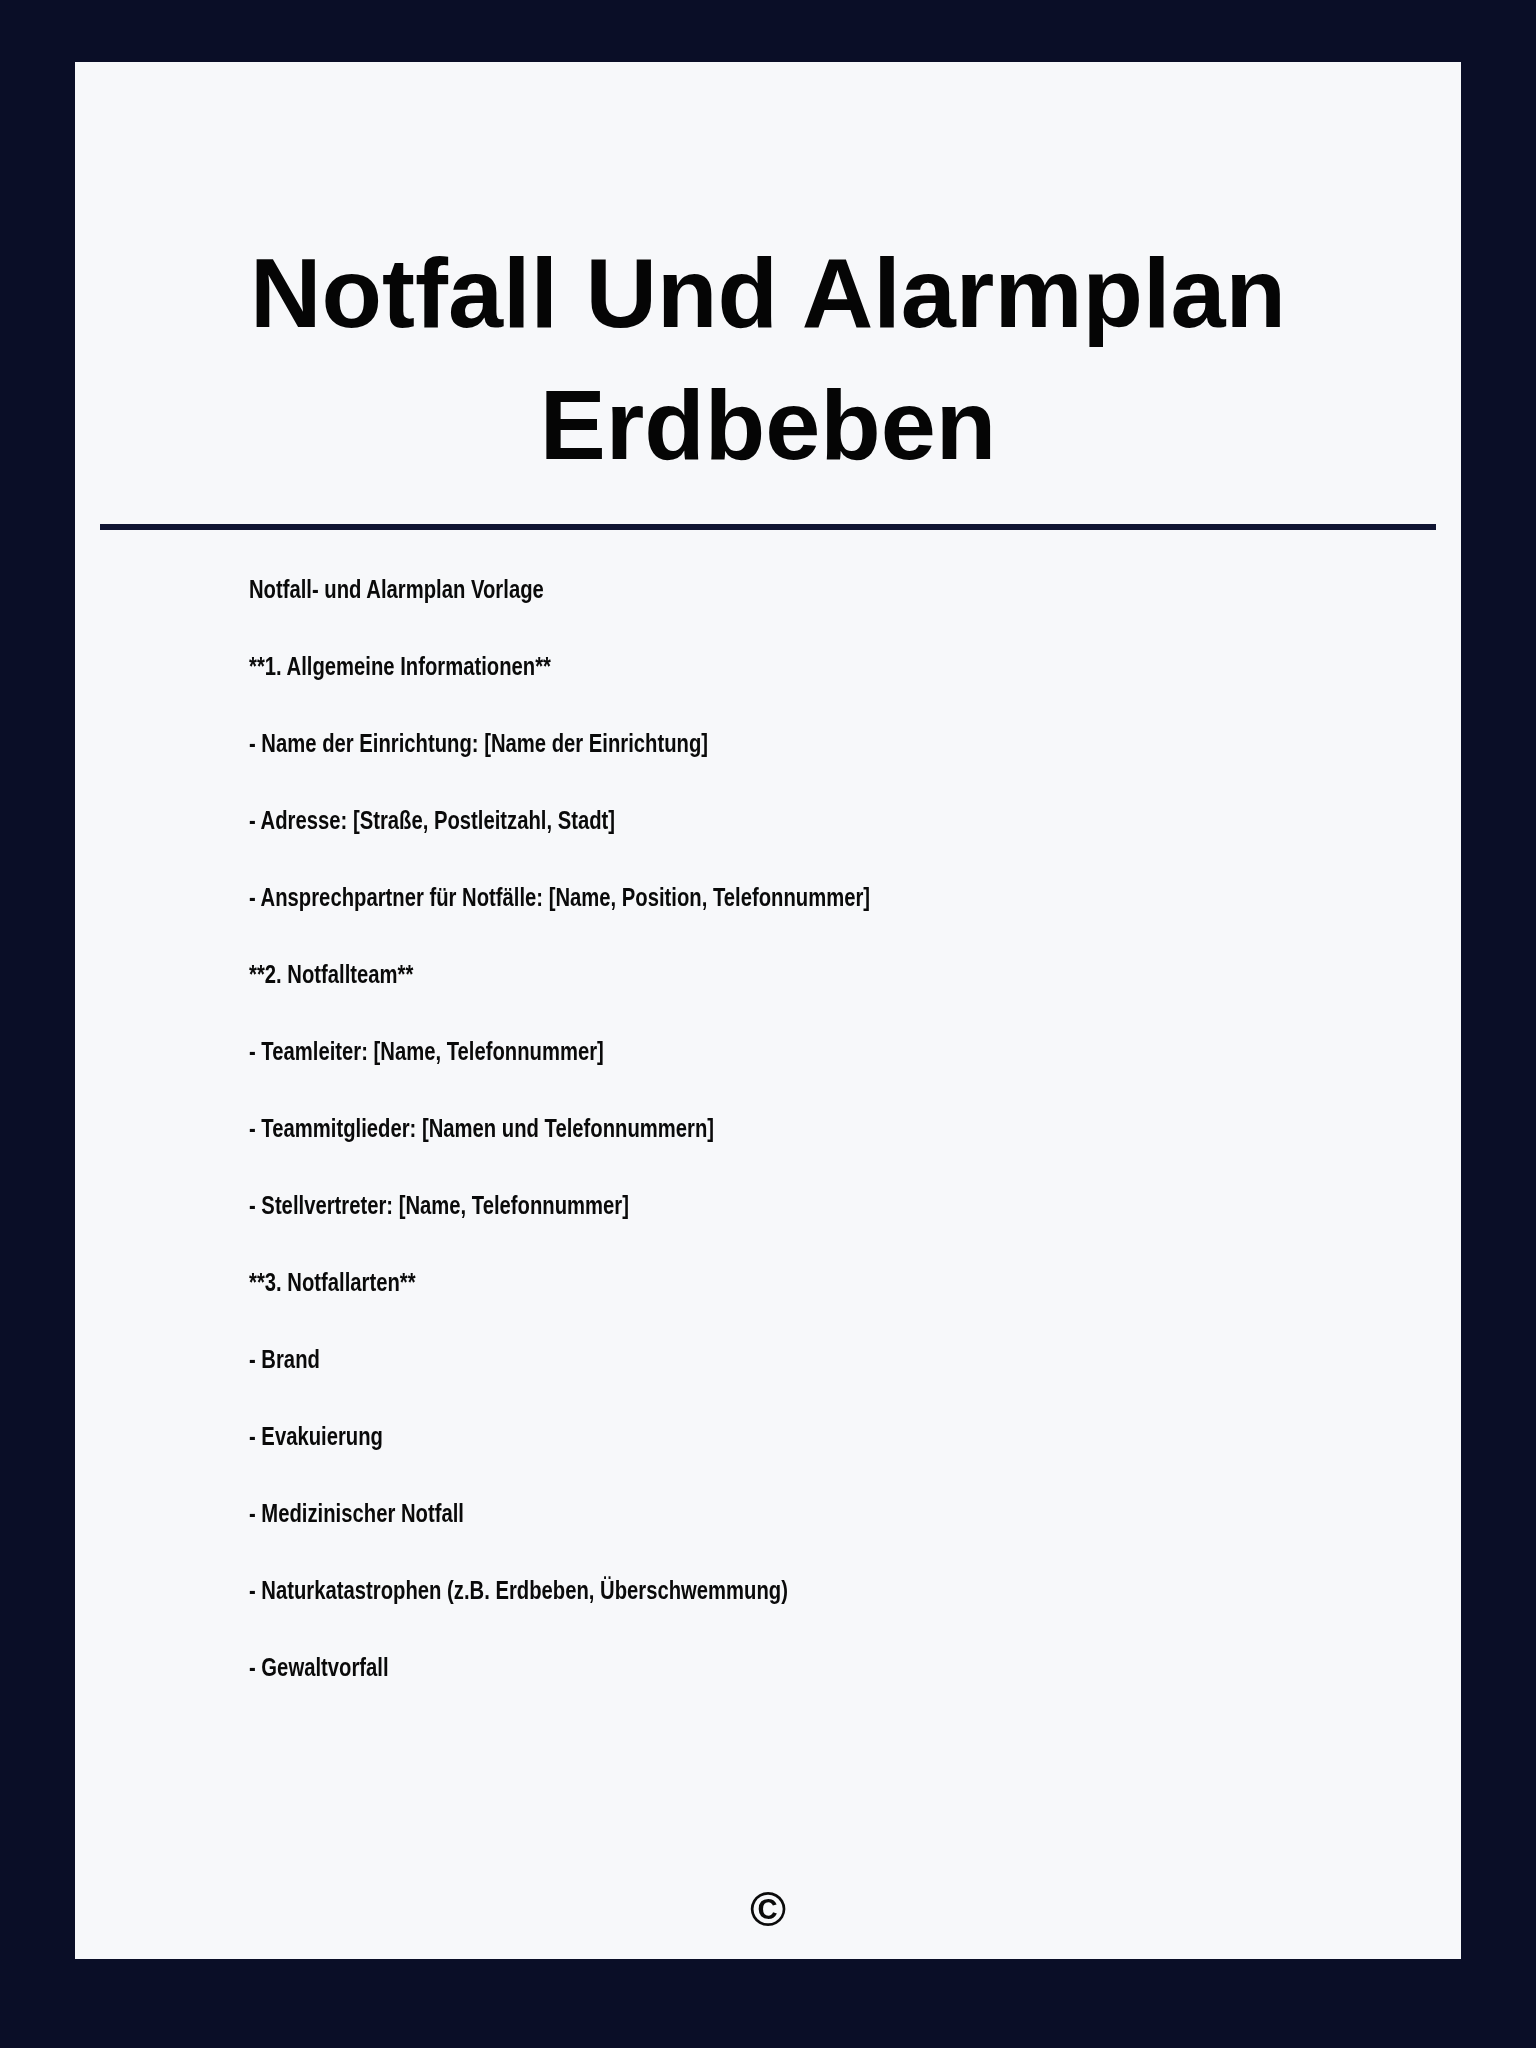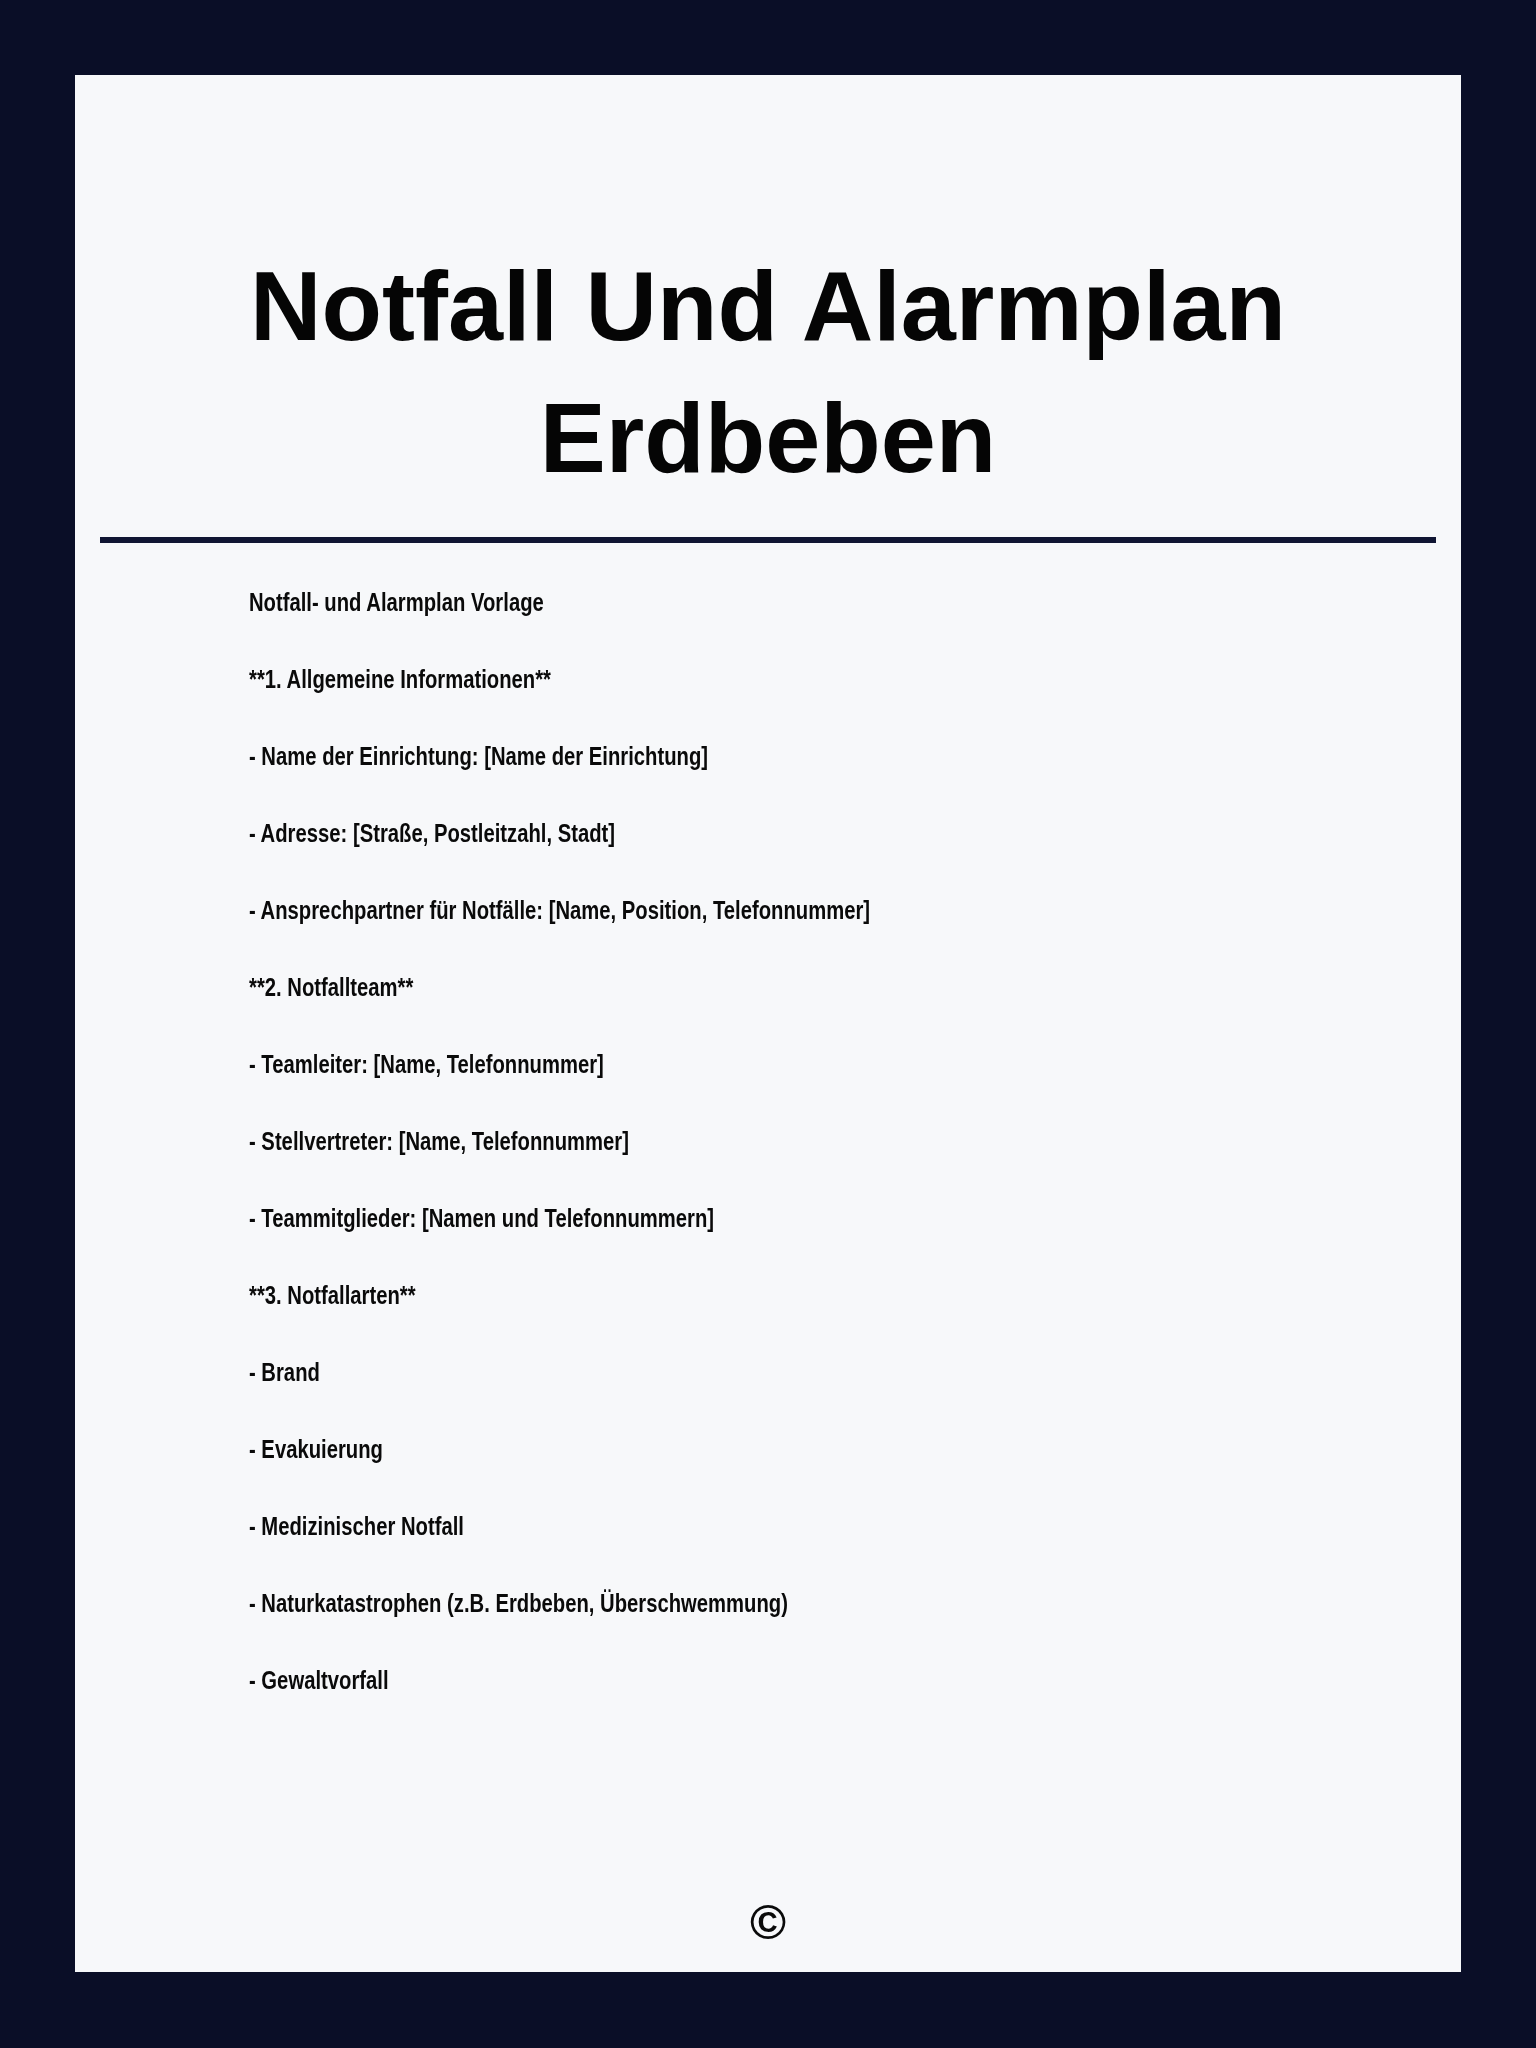--- a/index.html
+++ b/index.html
@@ -7,21 +7,21 @@
     width: 1536px;
     height: 2048px;
     position: relative;
     background: #0a0e27;
     font-family: "Liberation Sans", sans-serif;
     overflow: hidden;
   }
   .page {
     position: absolute;
     left: 75px;
-    top: 75px;
+    top: 62px;
     width: 1386px;
     height: 1897px;
     background: #f7f8fa;
   }
   .doc-title {
     margin: 165px 0 33px 0;
     text-align: center;
     font-weight: 700;
     font-size: 99px;
     line-height: 132px;
@@ -86,22 +86,22 @@
     <div class="doc-line doc-heading">
       <span>Notfall- und Alarmplan Vorlage</span>
     </div>
     <div id="sections">
         <div class="doc-line section-title first"><span>**1. Allgemeine Informationen**</span></div>
         <div class="doc-line"><span>- Name der Einrichtung: [Name der Einrichtung]</span></div>
         <div class="doc-line"><span>- Adresse: [Straße, Postleitzahl, Stadt]</span></div>
         <div class="doc-line"><span>- Ansprechpartner für Notfälle: [Name, Position, Telefonnummer]</span></div>
         <div class="doc-line section-title"><span>**2. Notfallteam**</span></div>
         <div class="doc-line"><span>- Teamleiter: [Name, Telefonnummer]</span></div>
+        <div class="doc-line"><span>- Teammitglieder: [Namen und Telefonnummern]</span></div>
         <div class="doc-line"><span>- Stellvertreter: [Name, Telefonnummer]</span></div>
-        <div class="doc-line"><span>- Teammitglieder: [Namen und Telefonnummern]</span></div>
         <div class="doc-line section-title"><span>**3. Notfallarten**</span></div>
         <div class="doc-line"><span>- Brand</span></div>
         <div class="doc-line"><span>- Evakuierung</span></div>
         <div class="doc-line"><span>- Medizinischer Notfall</span></div>
         <div class="doc-line"><span>- Naturkatastrophen (z.B. Erdbeben, Überschwemmung)</span></div>
         <div class="doc-line"><span>- Gewaltvorfall</span></div>
       </div>
   </div>
 
   <div class="copyright">

